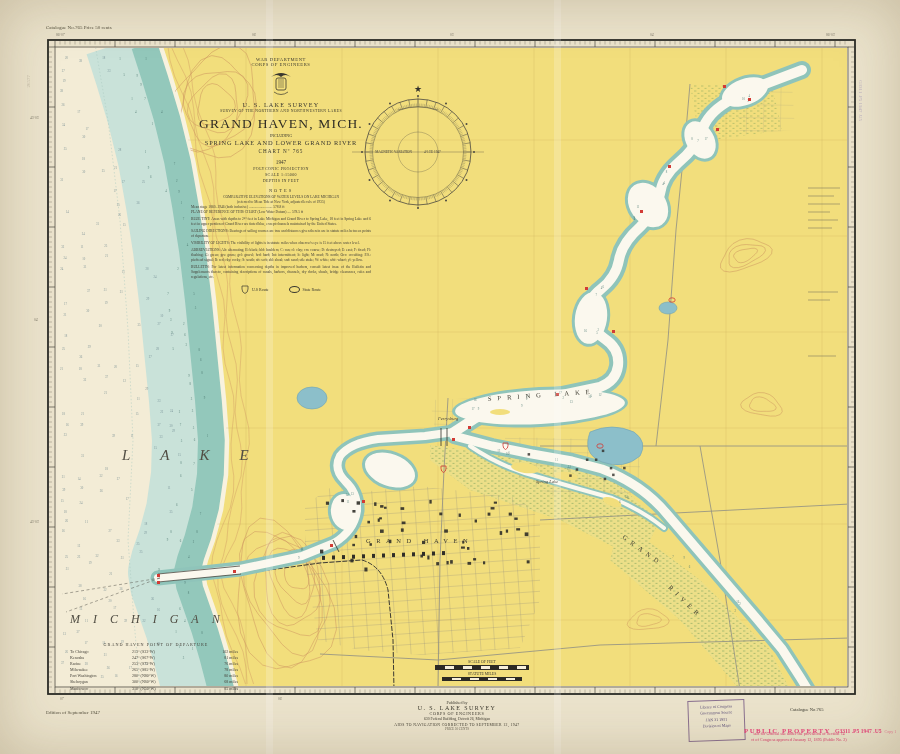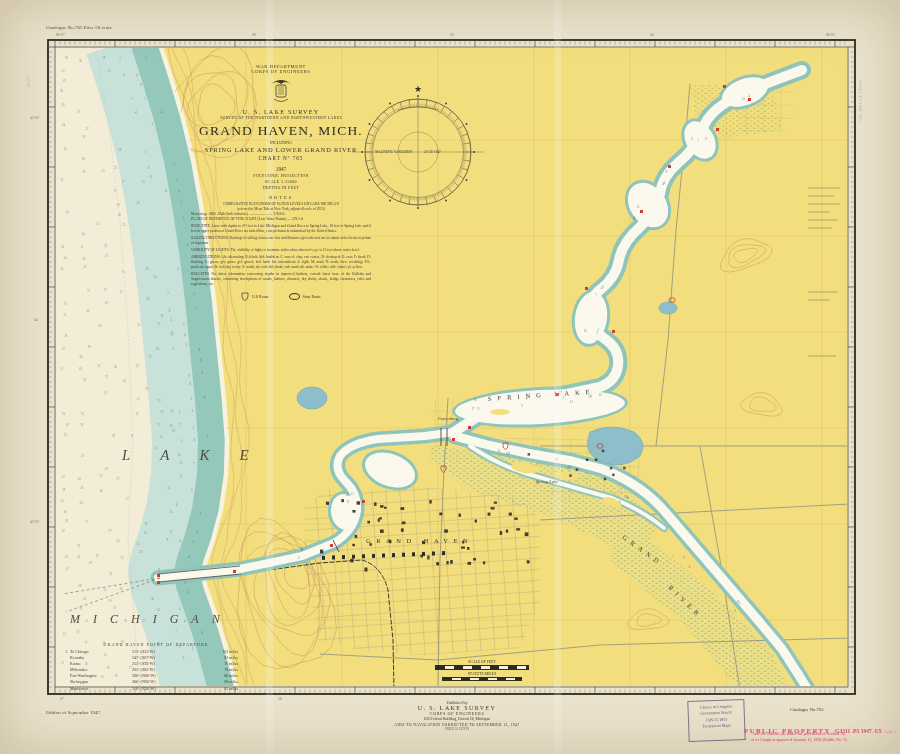--- a/index.html
+++ b/index.html
@@ -6,21 +6,21 @@
   .sheet{position:relative;width:900px;height:754px;overflow:hidden;
          background:#ebe3cc;font-family:"Liberation Serif",serif;color:#3a382f;}
   .vignette{position:absolute;inset:0;pointer-events:none;
             box-shadow:inset 0 0 55px rgba(110,90,50,.28);}
   .bottom-strip{position:absolute;left:0;top:698px;width:900px;height:56px;
                 background:#f1e7de;}
   .crease{position:absolute;top:0;width:7px;height:754px;background:rgba(255,255,255,.20);}
   .abs{position:absolute;}
   .tiny{font-size:5px;color:#55503f;}
   
-  .title-block{position:absolute;left:185px;top:64px;width:192px;text-align:center;}
+  .title-block{position:absolute;left:185px;top:57px;width:192px;text-align:center;}
   .tb-dept{font-size:4.6px;letter-spacing:.6px;}
   .tb-agency{font-size:6.2px;letter-spacing:1.2px;margin-top:2px;}
   .tb-surv{font-size:3.8px;letter-spacing:.4px;margin-top:1px;}
   .tb-title{font-size:13.5px;letter-spacing:1.2px;margin-top:3px;color:#2e2c24;}
   .tb-incl{font-size:4px;margin-top:1px;}
   .tb-sub{font-size:6.4px;letter-spacing:.8px;margin-top:1px;}
   .tb-chart{font-size:5.2px;letter-spacing:1px;margin-top:2px;}
   .tb-year{font-size:5.2px;margin-top:5px;}
   .tb-small{font-size:4px;margin-top:1px;letter-spacing:.4px;}
   .tb-notes-h{font-size:4.4px;letter-spacing:2px;margin-top:5px;}

